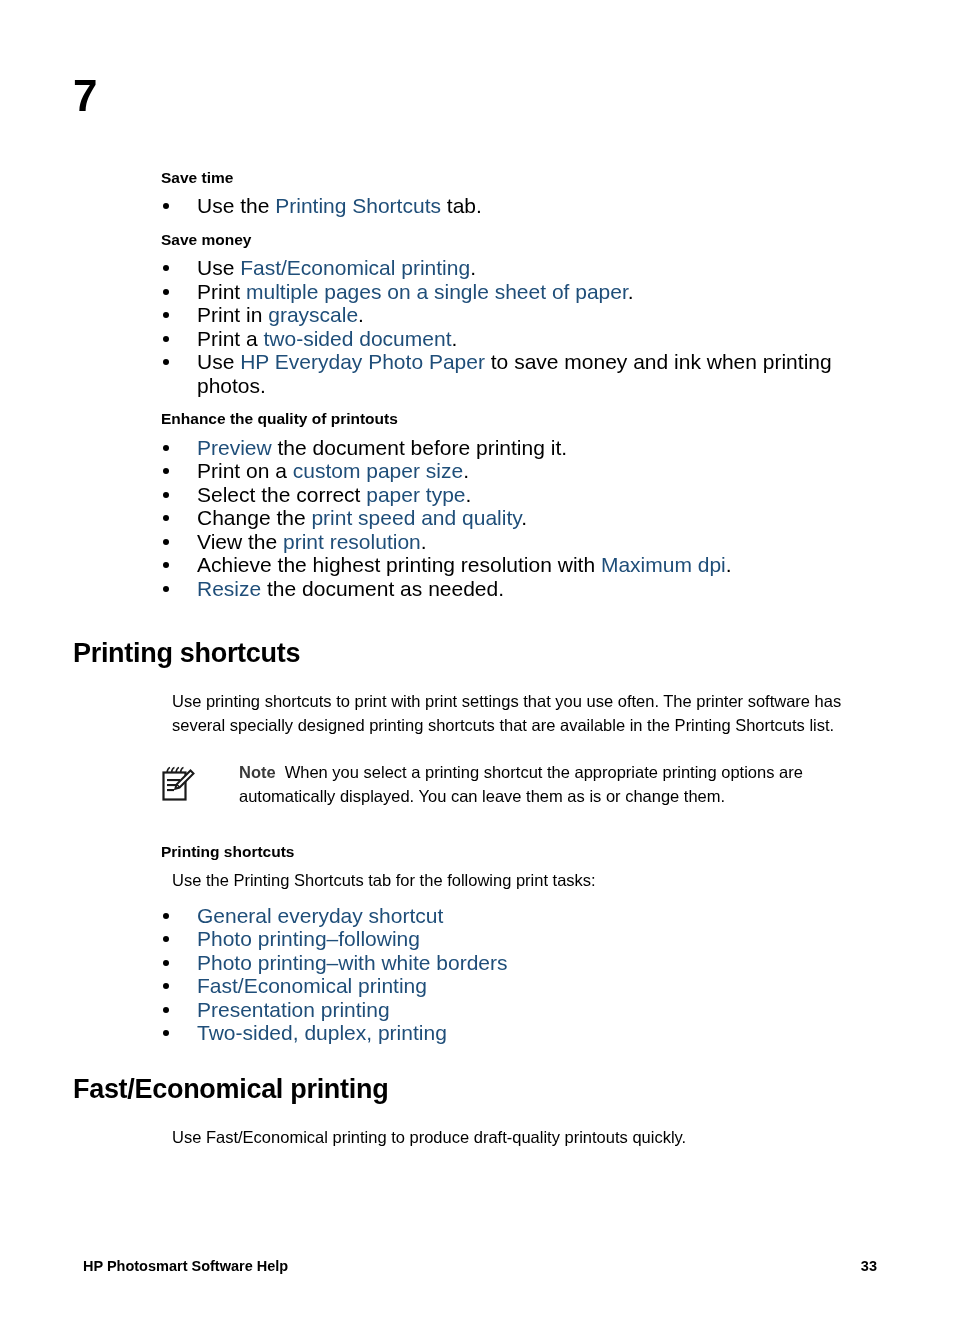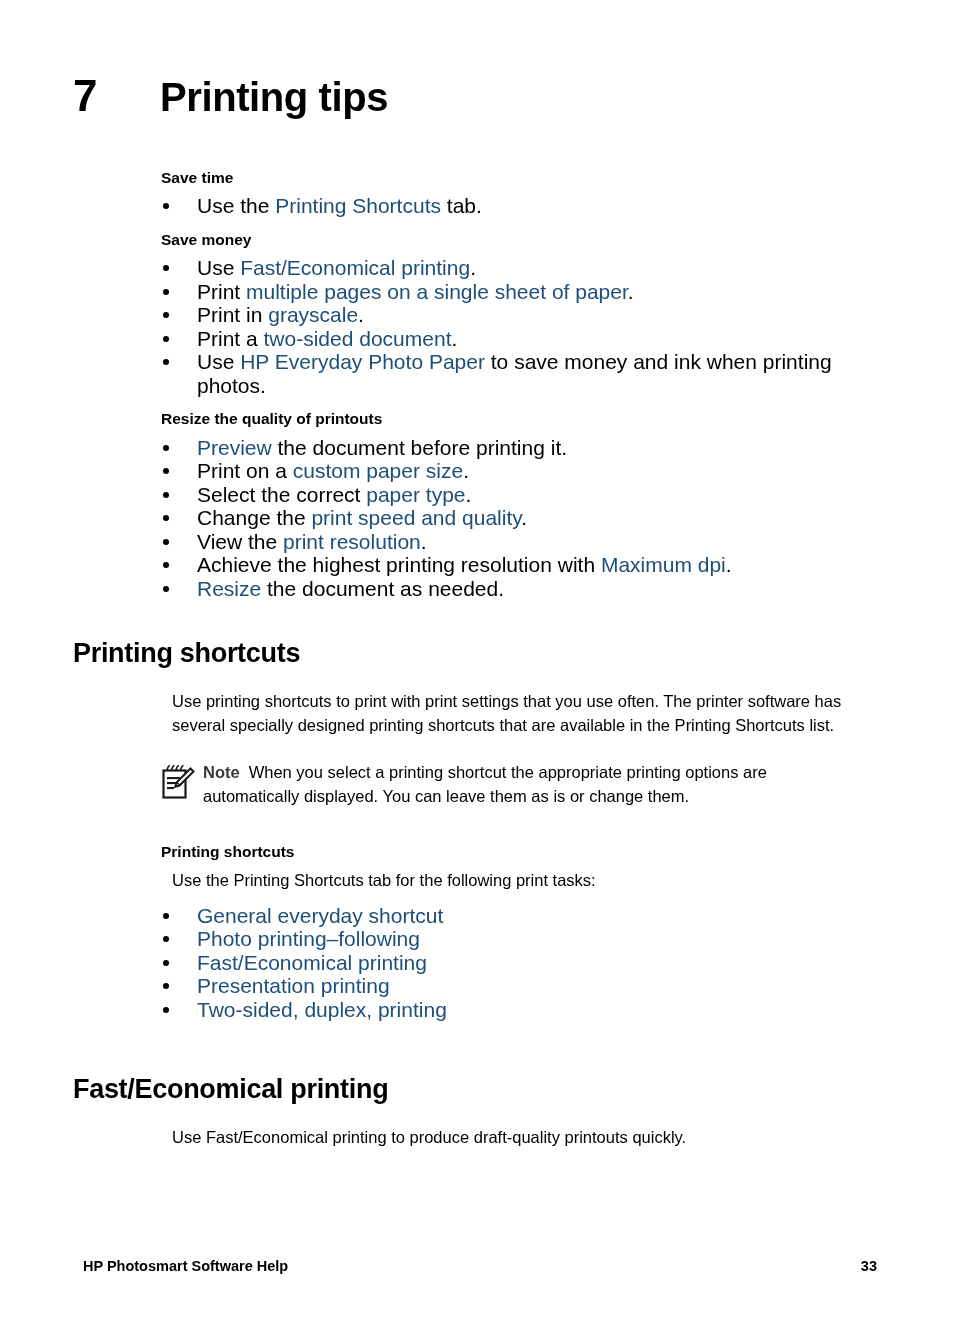--- a/index.html
+++ b/index.html
@@ -98,21 +98,22 @@
     line-height: 1;
     letter-spacing: -0.3px;
   }
 
   
   .note-block {
     position: absolute;
     left: 161px;
     width: 706px;
     display: flex;
-    align-items: flex-start;
+    align-items: center;
+    gap: 36px;
   }
   .note-icon {
     width: 42px;
     flex: 0 0 42px;
     padding-top: 2px;
   }
   .note-body {
     font-size: 16.5px;
     line-height: 23.5px;
     flex: 1;
@@ -137,21 +138,20 @@
 
   .block-abs { position: absolute; }
 </style>
 </head>
 <body>
 
 <div class="page">
 
   <div class="chapter-head">
     <span class="chapter-num">7</span>
-    <span class="chapter-title">Printing tips</span>
   </div>
 
   <div class="body-col">
 
     <div class="sub-head">Save time</div>
     <ul class="bullets">
       <li>
         <span class="bullet-dot"></span>
         <span>Use the </span><span class="lnk">Printing Shortcuts</span><span> tab.</span>
       </li>
@@ -174,21 +174,21 @@
       <li>
         <span class="bullet-dot"></span>
         <span>Print a </span><span class="lnk">two-sided document</span><span>.</span>
       </li>
       <li>
         <span class="bullet-dot"></span>
         <span>Use </span><span class="lnk">HP Everyday Photo Paper</span><span> to save money and ink when printing photos.</span>
       </li>
     </ul>
 
-    <div class="sub-head spaced">Resize the quality of printouts</div>
+    <div class="sub-head spaced">Enhance the quality of printouts</div>
     <ul class="bullets">
       <li>
         <span class="bullet-dot"></span>
         <span></span><span class="lnk">Preview</span><span> the document before printing it.</span>
       </li>
       <li>
         <span class="bullet-dot"></span>
         <span>Print on a </span><span class="lnk">custom paper size</span><span>.</span>
       </li>
       <li>
@@ -251,20 +251,24 @@
       <li>
         <span class="bullet-dot"></span>
         <span class="lnk">General everyday shortcut</span>
       </li>
       <li>
         <span class="bullet-dot"></span>
         <span class="lnk">Photo printing–following</span>
       </li>
       <li>
         <span class="bullet-dot"></span>
+        <span class="lnk">Photo printing–with white borders</span>
+      </li>
+      <li>
+        <span class="bullet-dot"></span>
         <span class="lnk">Fast/Economical printing</span>
       </li>
       <li>
         <span class="bullet-dot"></span>
         <span class="lnk">Presentation printing</span>
       </li>
       <li>
         <span class="bullet-dot"></span>
         <span class="lnk">Two-sided, duplex, printing</span>
       </li>

